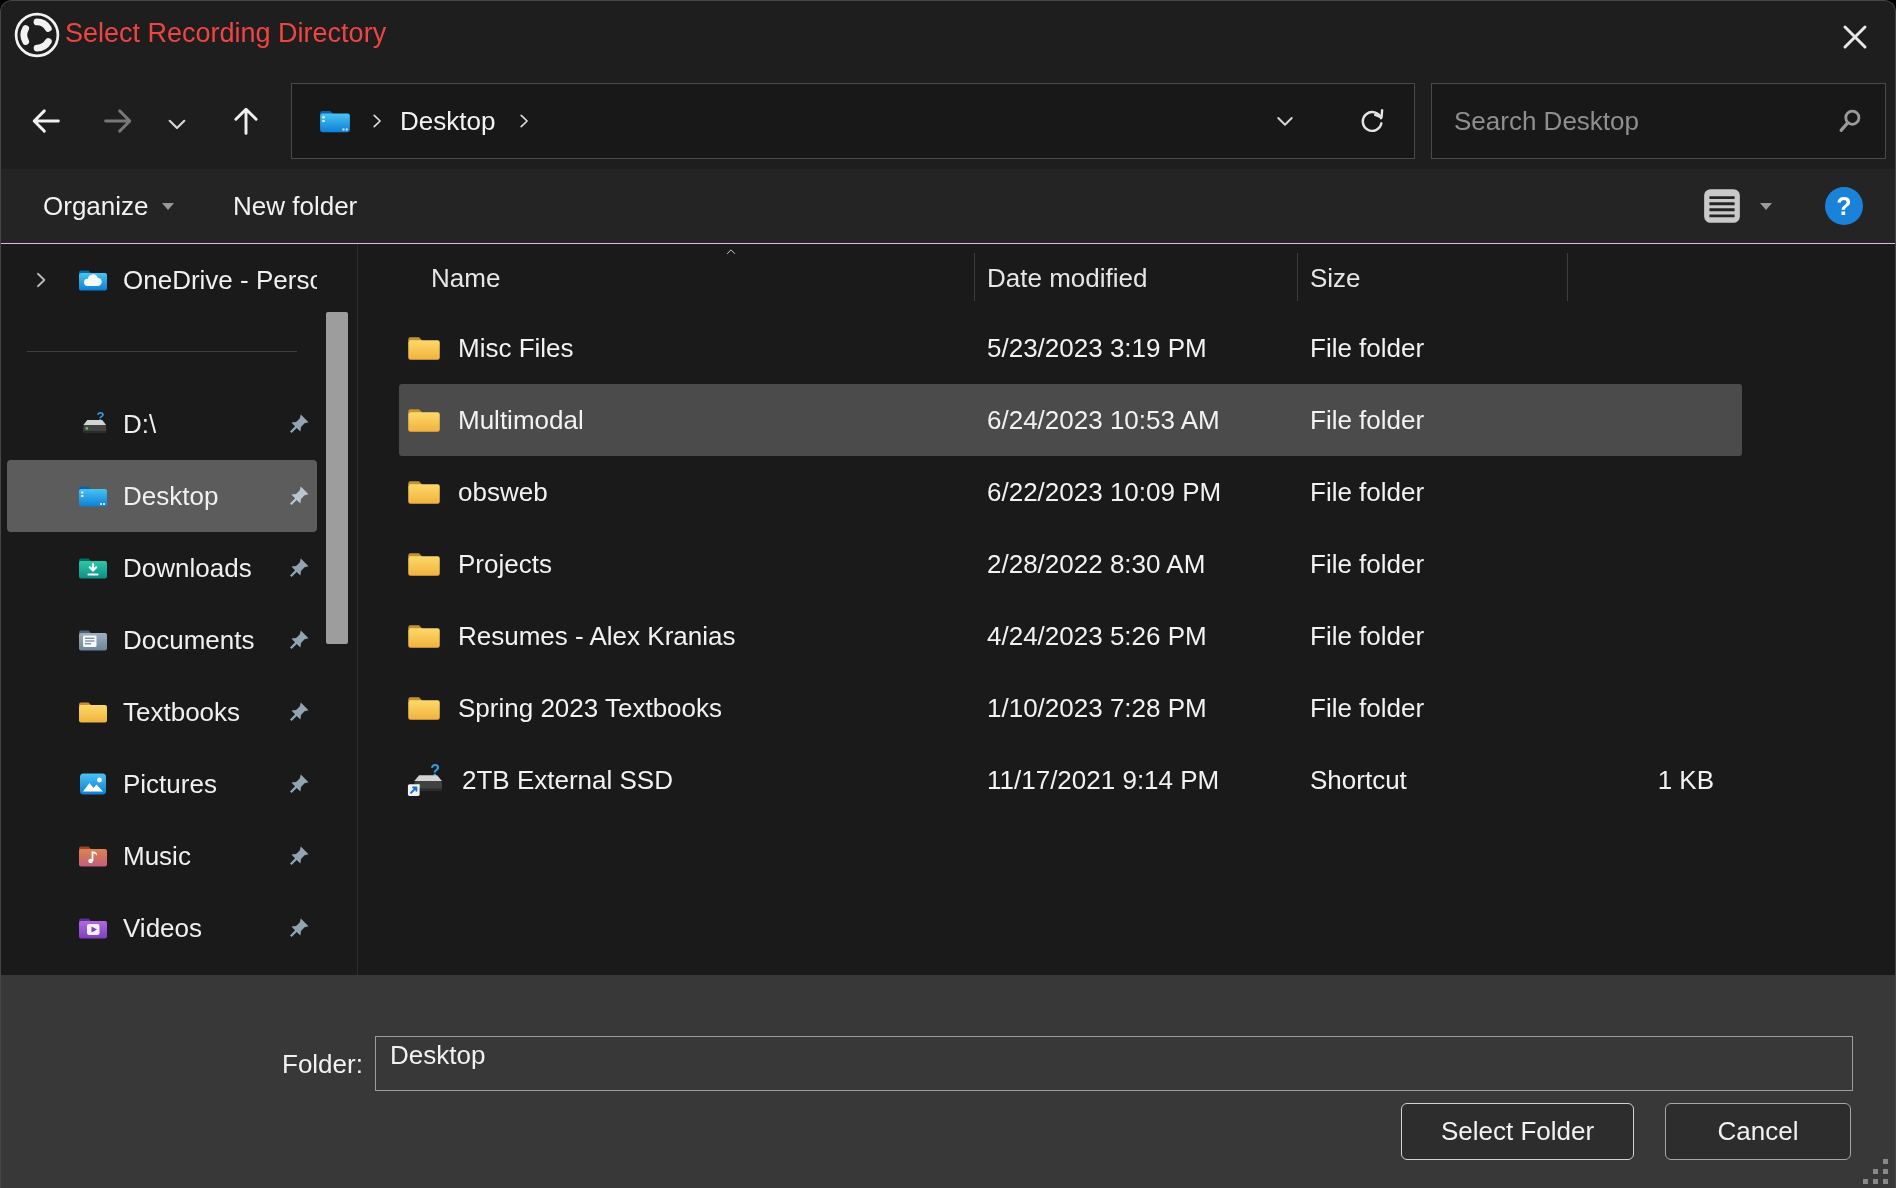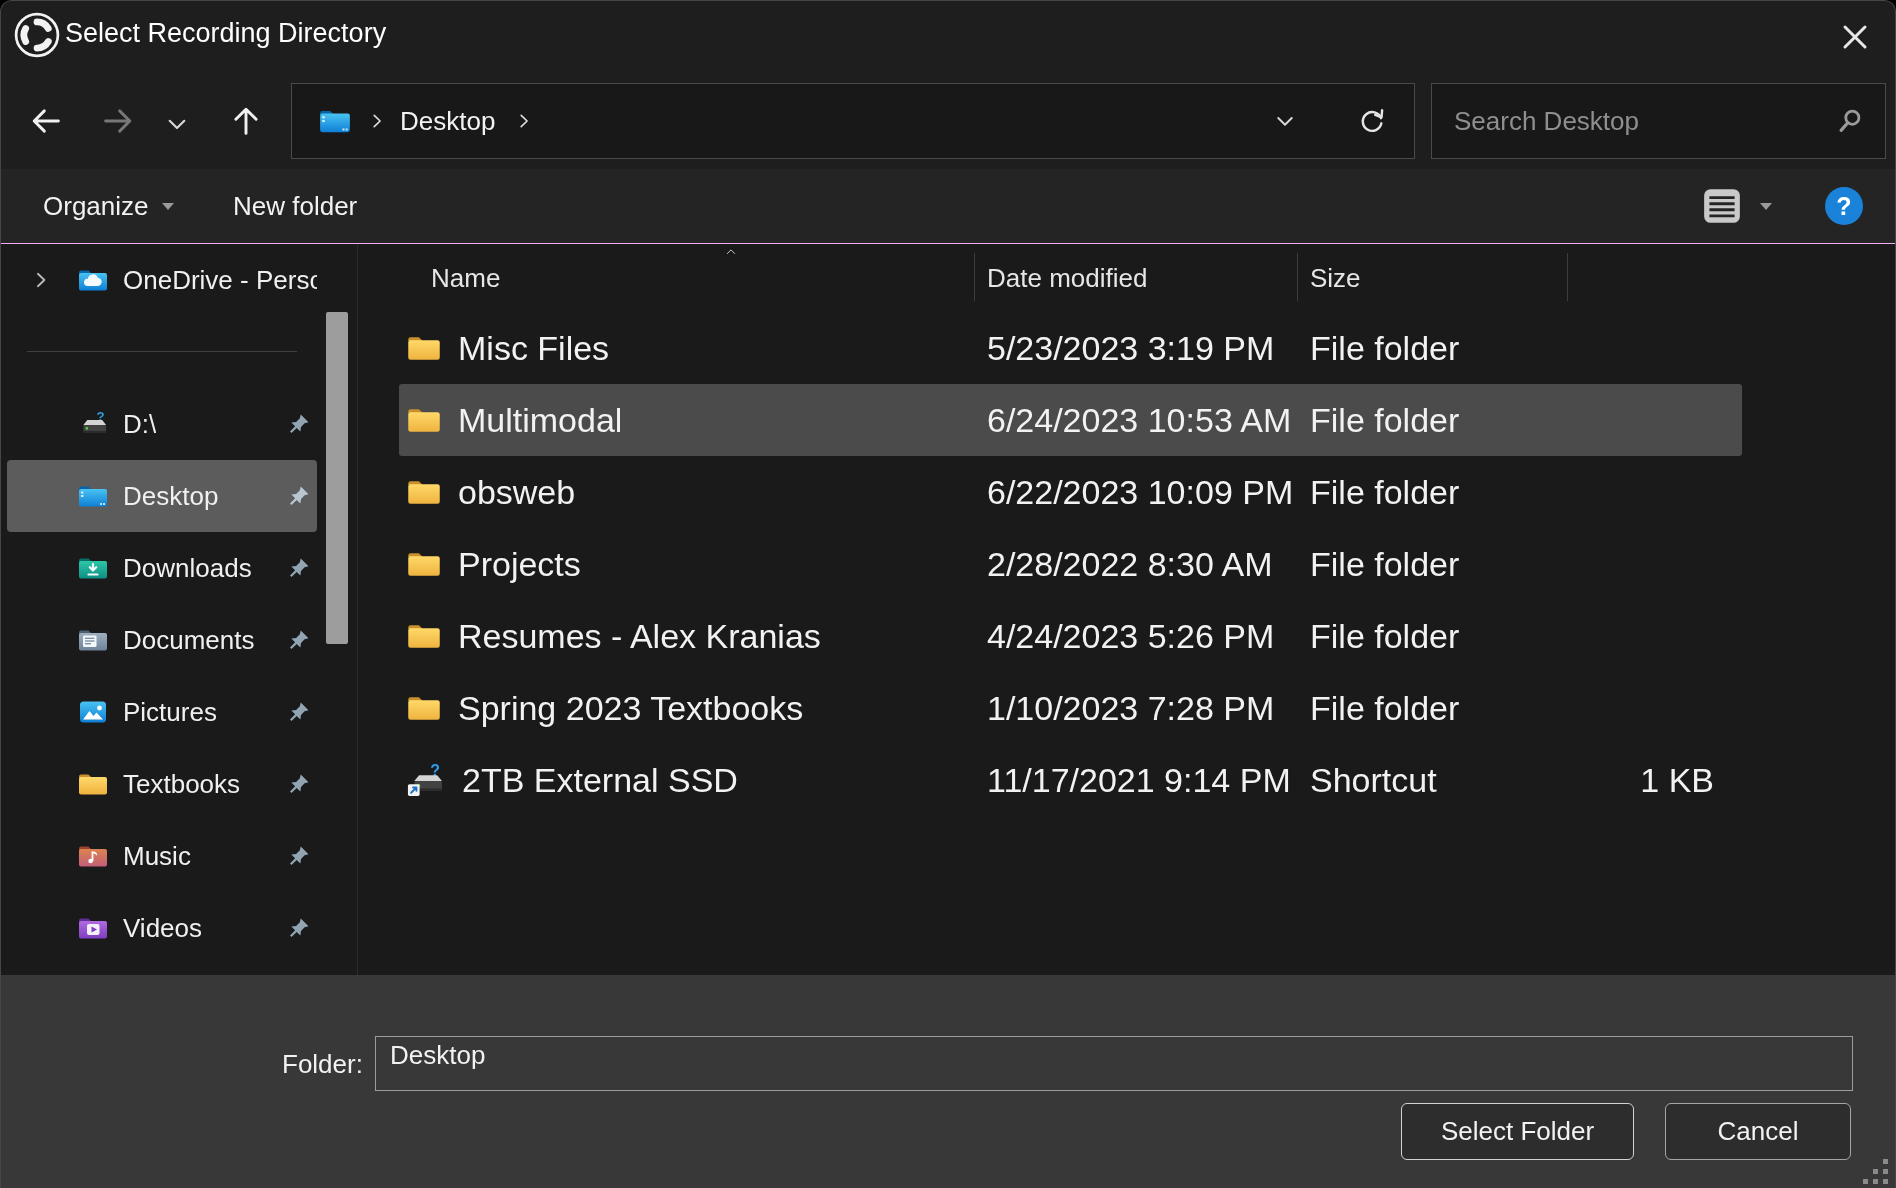--- a/index.html
+++ b/index.html
@@ -8,21 +8,21 @@
     background:#1e1e1e;color:#f0f0f0;
     font-family:"Liberation Sans", sans-serif;
     border:1px solid #464646;border-bottom:none;
     border-radius:12px 12px 0 0;box-sizing:border-box;
   }
   svg{display:block;}
 
   
   .titlebar{position:absolute;left:0;top:0;width:100%;height:70px;}
   .app-logo{position:absolute;left:13px;top:11px;}
-  .title{position:absolute;left:64px;top:17px;font-size:27px;color:#ffffff;}
+  .title{position:absolute;left:64px;top:17px;font-size:27px;color:#ef4444;}
   .close-btn{position:absolute;right:20px;top:16px;width:40px;height:40px;color:#e8e8e8;cursor:pointer;}
 
   
   .navbar{position:absolute;left:0;top:70px;width:100%;height:98px;}
   .nav-btn{position:absolute;top:32px;width:36px;height:36px;}
   .nav-back{left:27px;color:#f0f0f0;}
   .nav-fwd{left:99px;color:#787878;}
   .nav-hist{left:163px;top:40px;width:26px;height:26px;color:#d8d8d8;}
   .nav-up{left:227px;color:#f0f0f0;}
   .field{background:#181818;border:1px solid #4a4a4a;box-sizing:border-box;}
@@ -67,21 +67,21 @@
   .side-scroll{position:absolute;left:325px;top:68px;width:22px;height:332px;background:#9d9d9d;border-radius:2px;cursor:pointer;}
 
   .filearea{position:absolute;left:357px;right:0;top:0;bottom:0;}
   .list-header{position:absolute;left:41px;top:0;height:68px;display:grid;grid-template-columns:576px 323px 270px 181px;font-size:26px;color:#e6e6e6;}
   .hcell{position:relative;display:flex;align-items:center;padding-left:12px;box-sizing:border-box;cursor:pointer;}
   .hcell-name{padding-left:32px;}
   .hcell::after{content:"";position:absolute;right:0;top:9px;bottom:11px;width:1px;background:#3d3d3d;}
   .sort-ind{position:absolute;left:322px;top:1px;width:20px;height:13px;color:#cccccc;}
 
   .rows{position:absolute;left:41px;top:68px;width:1343px;}
-  .frow{height:72px;display:grid;grid-template-columns:576px 323px 270px 174px;align-items:center;font-size:34px;color:#f2f2f2;border-radius:3px;cursor:pointer;}
+  .frow{height:72px;display:grid;grid-template-columns:576px 323px 270px 174px;align-items:center;font-size:26px;color:#f2f2f2;border-radius:3px;cursor:pointer;}
   .frow.highlighted{background:#4b4b4b;}
   .fcell-name{display:flex;align-items:center;gap:16px;padding-left:7px;white-space:nowrap;}
   .fcell-date,.fcell-type{padding-left:12px;white-space:nowrap;}
   .fcell-size{text-align:right;padding-right:28px;white-space:nowrap;}
   .row-icon{flex:none;}
 
   
   .footer{position:absolute;left:0;top:974px;width:100%;height:214px;background:#383838;}
   .folder-label{position:absolute;left:281px;top:74px;font-size:26px;color:#f2f2f2;}
   .folder-input{position:absolute;left:374px;top:61px;width:1478px;height:55px;box-sizing:border-box;
@@ -380,32 +380,32 @@
         <svg class="s-icon">
             <use href="#s-documents"></use>
           </svg>
         <span class="s-label">Documents</span>
         <svg class="pin">
             <use href="#s-pin"></use>
           </svg>
       </div>
       <div class="side-item">
         <svg class="s-icon">
+            <use href="#s-folder"></use>
+          </svg>
+        <span class="s-label">Textbooks</span>
+        <svg class="pin">
+            <use href="#s-pin"></use>
+          </svg>
+      </div>
+      <div class="side-item">
+        <svg class="s-icon">
             <use href="#s-pictures"></use>
           </svg>
         <span class="s-label">Pictures</span>
-        <svg class="pin">
-            <use href="#s-pin"></use>
-          </svg>
-      </div>
-      <div class="side-item">
-        <svg class="s-icon">
-            <use href="#s-folder"></use>
-          </svg>
-        <span class="s-label">Textbooks</span>
         <svg class="pin">
             <use href="#s-pin"></use>
           </svg>
       </div>
       <div class="side-item">
         <svg class="s-icon">
             <use href="#s-music"></use>
           </svg>
         <span class="s-label">Music</span>
         <svg class="pin">

